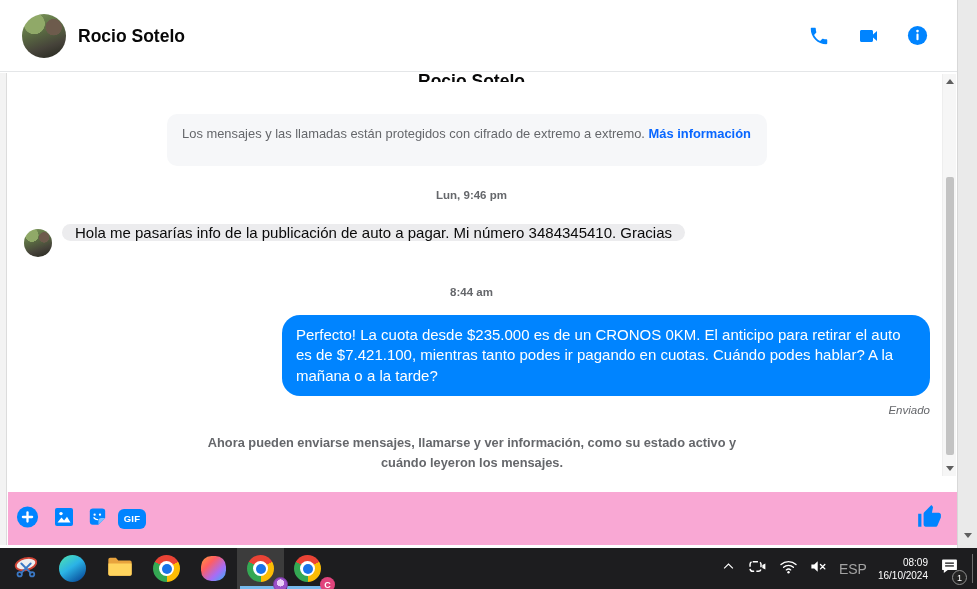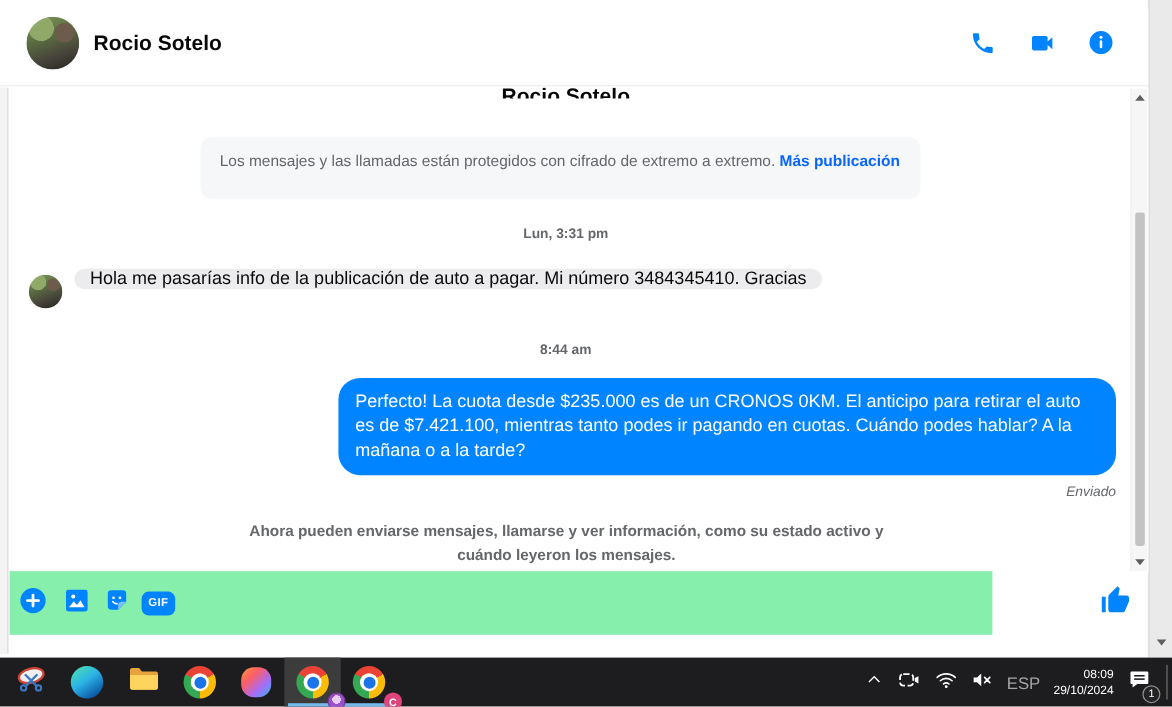--- a/index.html
+++ b/index.html
@@ -48,21 +48,21 @@
   .conv-notice { position:absolute; left:1px; right:14px; top:360px; text-align:center; }
   .conv-notice span { display:inline-block; max-width:560px; font-size:12.8px; font-weight:600; color:#65676b; line-height:1.55; }
 
   
   .chat-scrollbar { position:absolute; right:21px; top:74px; width:14px; height:402px; background:#f6f6f6; border-left:1px solid #eeeeee; z-index:5; }
   .chat-scrollbar .tri-up { position:absolute; top:5px; left:50%; transform:translateX(-50%); }
   .chat-scrollbar .tri-down { position:absolute; bottom:5px; left:50%; transform:translateX(-50%); }
   .sb-thumb { position:absolute; left:3px; width:8px; top:103px; height:278px; background:#c3c3c3; border-radius:2px; }
 
   
-  .composer { position:absolute; left:8px; top:476px; width:819px; height:53px; background:#86efac; }
+  .composer { position:absolute; left:8px; top:492px; width:949px; height:53px; background:#f9a8d4; }
   .ic-btn { position:absolute; top:50%; transform:translateY(-50%); cursor:pointer; }
   .plus-btn   { left:8px; }
   .photo-btn  { left:44px; }
   .sticker-btn{ left:78px; }
   .gif-btn { left:110px; width:28px; height:20px; background:#0084ff; border-radius:6px; color:#fff; font-size:9.5px; font-weight:700; display:flex; align-items:center; justify-content:center; letter-spacing:.3px; }
   .msg-pill { position:absolute; left:147px; top:8px; width:757px; height:37px; background:#f1f2f6; border-radius:19px; }
   .msg-pill input { width:100%; height:100%; background:transparent; border:none; outline:none; padding:0 44px 0 16px; font-family:"Liberation Sans",sans-serif; font-size:17px; color:#050505; }
   .msg-pill input::placeholder { color:#73767b; opacity:1; }
   .emoji-btn { position:absolute; right:9px; top:7px; cursor:pointer; }
   .like-btn { left:908px; }
@@ -129,25 +129,25 @@
 
   <div class="chat-area">
 
     <div class="scrolled-title-clip">
       <span>Rocio Sotelo</span>
     </div>
 
     <div class="e2e-box">
       <div class="e2e-body">
         <span>Los mensajes y las llamadas están protegidos con cifrado de extremo a extremo.</span>
-        <span class="link">Más publicación</span>
-      </div>
-    </div>
-
-    <div class="time-sep ts1">Lun, 3:31 pm</div>
+        <span class="link">Más información</span>
+      </div>
+    </div>
+
+    <div class="time-sep ts1">Lun, 9:46 pm</div>
 
     <div class="avatar avatar-sm"></div>
     <div class="bubble-in">Hola me pasarías info de la publicación de auto a pagar. Mi número 3484345410. Gracias</div>
 
     <div class="time-sep ts2">8:44 am</div>
 
     <div class="bubble-out">Perfecto! La cuota desde $235.000 es de un CRONOS 0KM. El anticipo para retirar el auto es de $7.421.100, mientras tanto podes ir pagando en cuotas. Cuándo podes hablar? A la mañana o a la tarde?</div>
     <div class="delivery">Enviado</div>
 
     <div class="conv-notice">
@@ -267,21 +267,21 @@
       </span>
       <span>
         <svg width="19" height="19" viewBox="0 0 24 24">
             <path d="M3 9.5v5h3.6L11 18.7V5.3L6.6 9.5H3z" fill="#fff"></path>
             <path d="M14.5 9.5l5.5 5.5M20 9.5L14.5 15" stroke="#fff" stroke-width="1.7" stroke-linecap="round"></path>
           </svg>
       </span>
       <span class="tray-label">ESP</span>
       <span class="clock">
         <div>08:09</div>
-        <div>29/10/2024</div>
+        <div>16/10/2024</div>
       </span>
       <span class="notif-wrap">
         <span>
           <svg width="21" height="21" viewBox="0 0 24 24">
               <path d="M4.5 4h15a1 1 0 0 1 1 1v10a1 1 0 0 1-1 1h-9.5l-4.5 3.3V16h-1a1 1 0 0 1-1-1V5a1 1 0 0 1 1-1z" fill="#fff"></path>
               <rect x="7" y="7.4" width="10" height="1.5" fill="#1d1d1f"></rect>
               <rect x="7" y="10.6" width="10" height="1.5" fill="#1d1d1f"></rect>
             </svg>
         </span>
         <span class="notif-badge">1</span>

